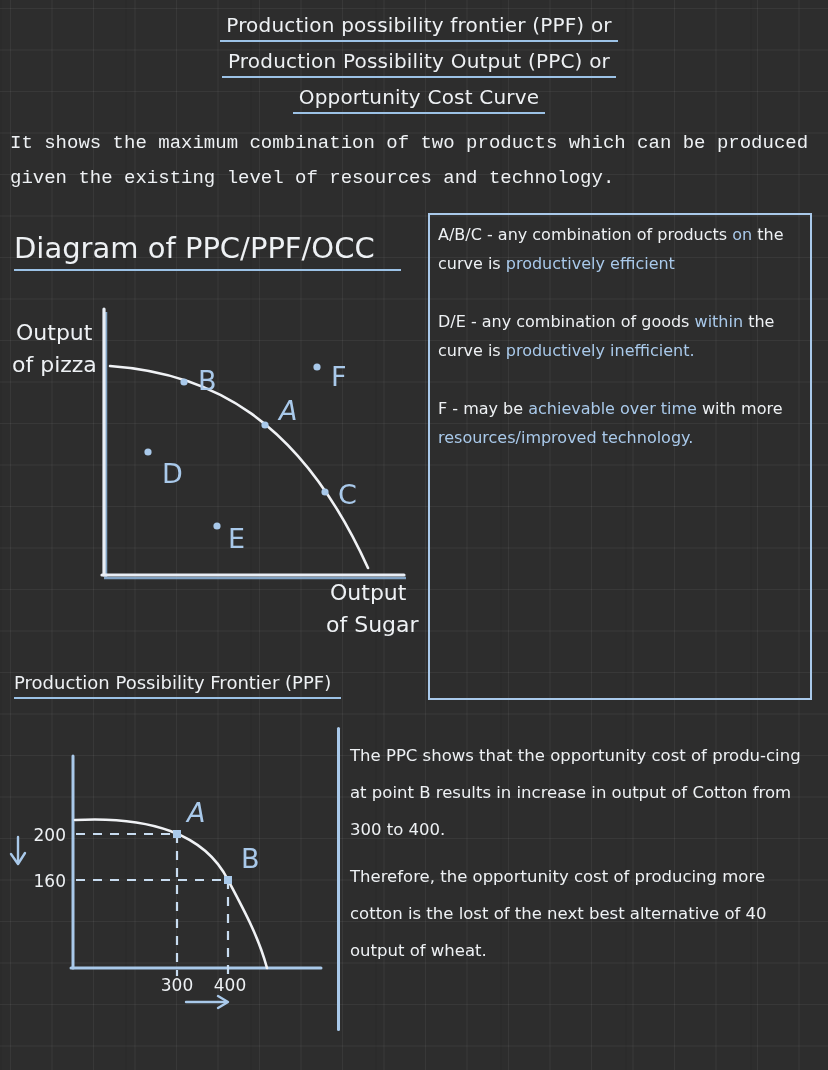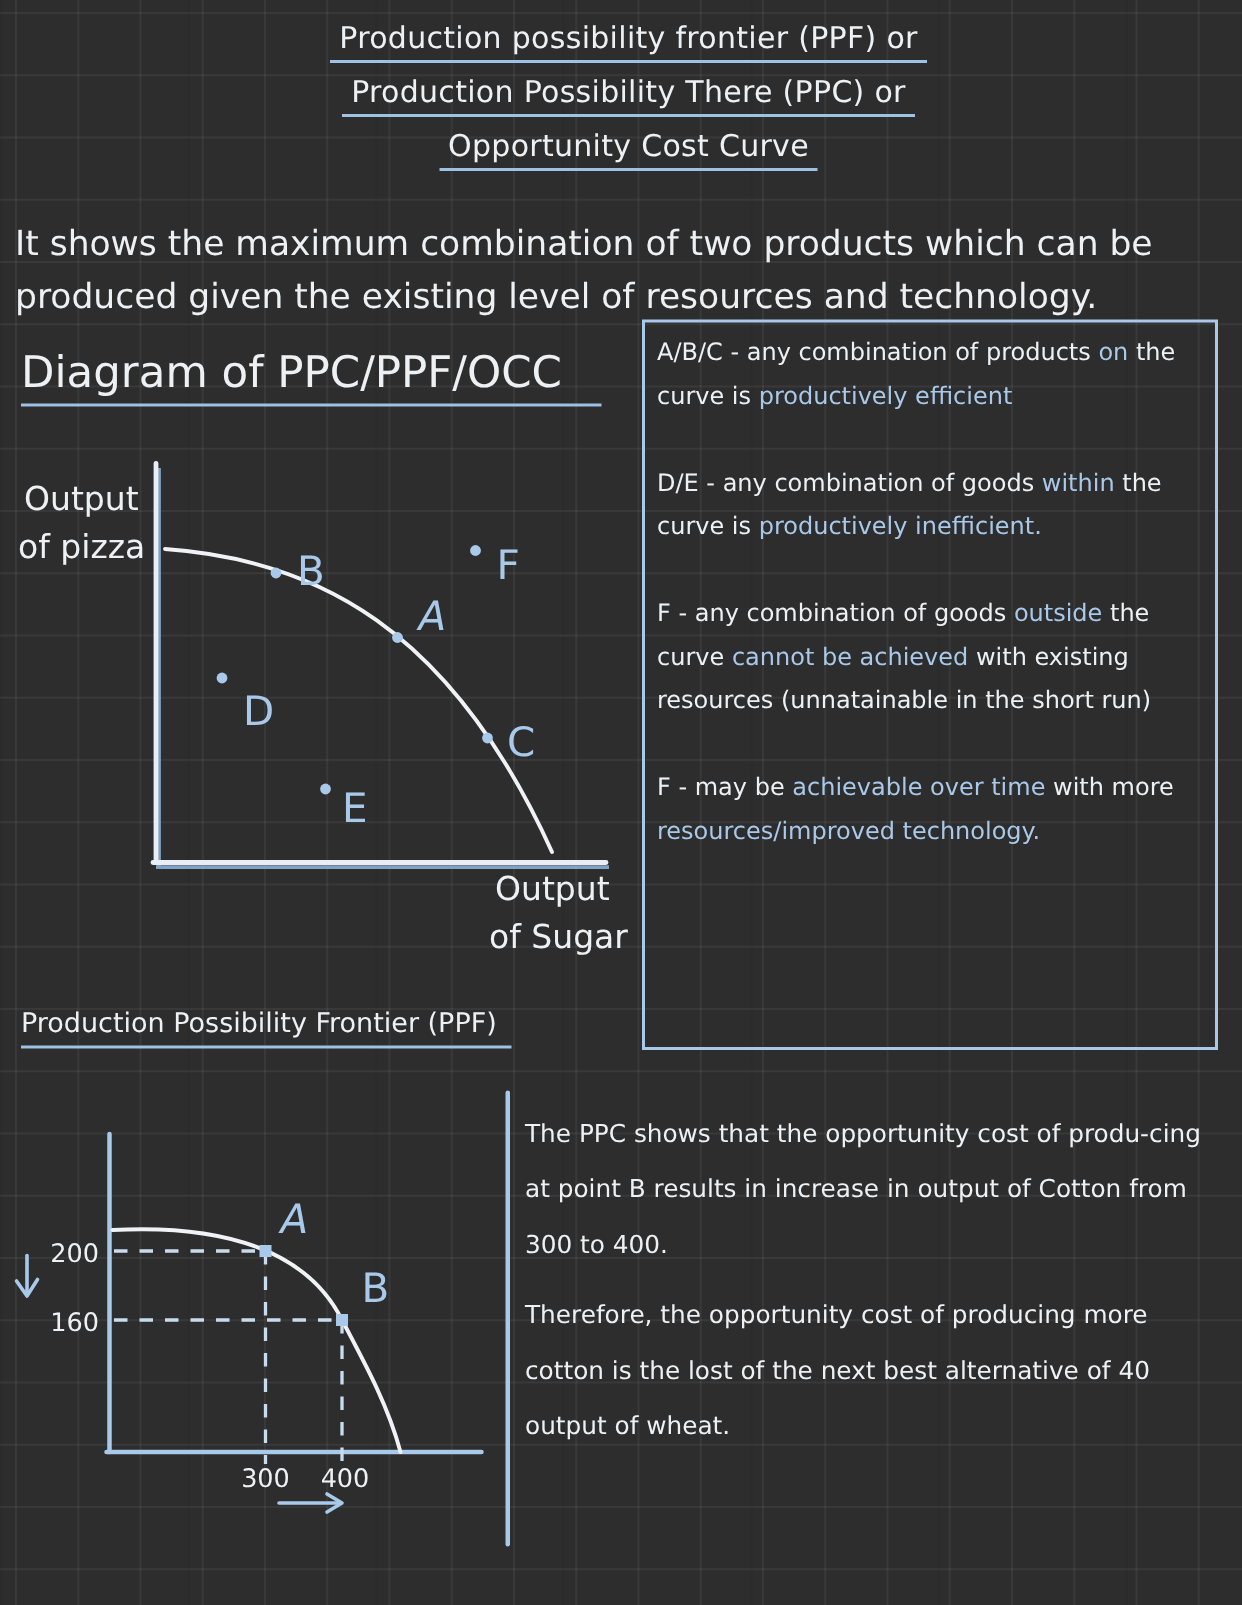--- a/index.html
+++ b/index.html
@@ -13,21 +13,21 @@
       repeating-linear-gradient(90deg, rgba(0,0,0,0.05) 0 2px, transparent 2px 125px);
     background-size: 41.5px 41.5px, 41.5px 41.5px, auto;
     background-position: 10px 8px, 10px 8px, 0 0;
     font-family:"DejaVu Sans", sans-serif;
     color:#eef1f4;
   }
   .ink-w { color:#eef1f4; }
   .ink-b { color:#a9c9ea; }
   .title-block { position:absolute; left:0; top:13px; width:796px; text-align:center; font-size:20px; letter-spacing:0.2px; }
   .title-line { display:inline-block; border-bottom:2.5px solid #9cc2e6; padding:0 6px 3px 6px; margin-bottom:7px;margin-left:42px; }
-  .intro { position:absolute; left:10px; top:146px; width:814px; font-size:23px; line-height:35px; }
+  .intro { position:absolute; left:10px; top:126px; width:814px; font-size:19px; line-height:35px;font-family:Liberation Mono, monospace; }
   .h-underline { display:inline-block; font-weight:normal; border-bottom:2.5px solid #9cc2e6; padding-bottom:4px; }
   .h1pos { position:absolute; left:14px; top:231px; font-size:29px; padding-right:26px; }
   .h2pos { position:absolute; left:14px; top:672px; font-size:18px; padding-right:10px; }
   .diagram1 { position:absolute; left:0; top:298px; }
   .diagram2 { position:absolute; left:0; top:740px; }
   .info-box {
     position:absolute; left:428px; top:213px; width:384px; height:487px;
     border:2.5px solid #a9c9ea; padding:5px 8px 4px 8px;
     font-size:16px; line-height:29px;
   }
@@ -41,21 +41,21 @@
   .svg-axis-label { fill:#eef1f4; font-size:22px; }
   .svg-num { fill:#eef1f4; font-size:17px; }
 </style>
 </head>
 <body>
 
 <div class="page">
 
   <header class="title-block">
     <div><span class="title-line">Production possibility frontier (PPF) or</span></div>
-    <div><span class="title-line">Production Possibility There (PPC) or</span></div>
+    <div><span class="title-line">Production Possibility Output (PPC) or</span></div>
     <div><span class="title-line">Opportunity Cost Curve</span></div>
   </header>
 
   <p class="intro">It shows the maximum combination of two products which can be produced given the existing level of resources and technology.</p>
 
   <h2 class="h-underline h1pos">Diagram of PPC/PPF/OCC</h2>
 
   <svg class="diagram1" width="428" height="350" viewBox="0 0 428 350">
 
     <path d="M106,14 V280 M104,280 H406" stroke="#8fb6dd" stroke-width="2.5" fill="none" opacity="0.85"></path>
@@ -85,21 +85,20 @@
     </g>
     <g>
       <text class="svg-axis-label" x="330" y="302">Output</text>
       <text class="svg-axis-label" x="326" y="334">of Sugar</text>
     </g>
   </svg>
 
   <aside class="info-box">
     <p><span class="ink-w">A/B/C - any combination of products </span><span class="ink-b">on</span><span class="ink-w"> the curve is </span><span class="ink-b">productively efficient</span></p>
     <p><span class="ink-w">D/E - any combination of goods </span><span class="ink-b">within</span><span class="ink-w"> the curve is </span><span class="ink-b">productively inefficient.</span></p>
-    <p><span class="ink-w">F - any combination of goods </span><span class="ink-b">outside</span><span class="ink-w"> the curve </span><span class="ink-b">cannot be achieved</span><span class="ink-w"> with existing resources (unnatainable in the short run)</span></p>
     <p><span class="ink-w">F - may be </span><span class="ink-b">achievable over time</span><span class="ink-w"> with more </span><span class="ink-b">resources/improved technology.</span></p>
   </aside>
 
   <h2 class="h-underline h2pos">Production Possibility Frontier (PPF)</h2>
 
   <div class="divider"></div>
 
   <svg class="diagram2" width="335" height="290" viewBox="0 0 335 290">
 
     <g stroke="#a9c9ea" stroke-width="2.4" fill="none" stroke-linecap="round" stroke-linejoin="round">

